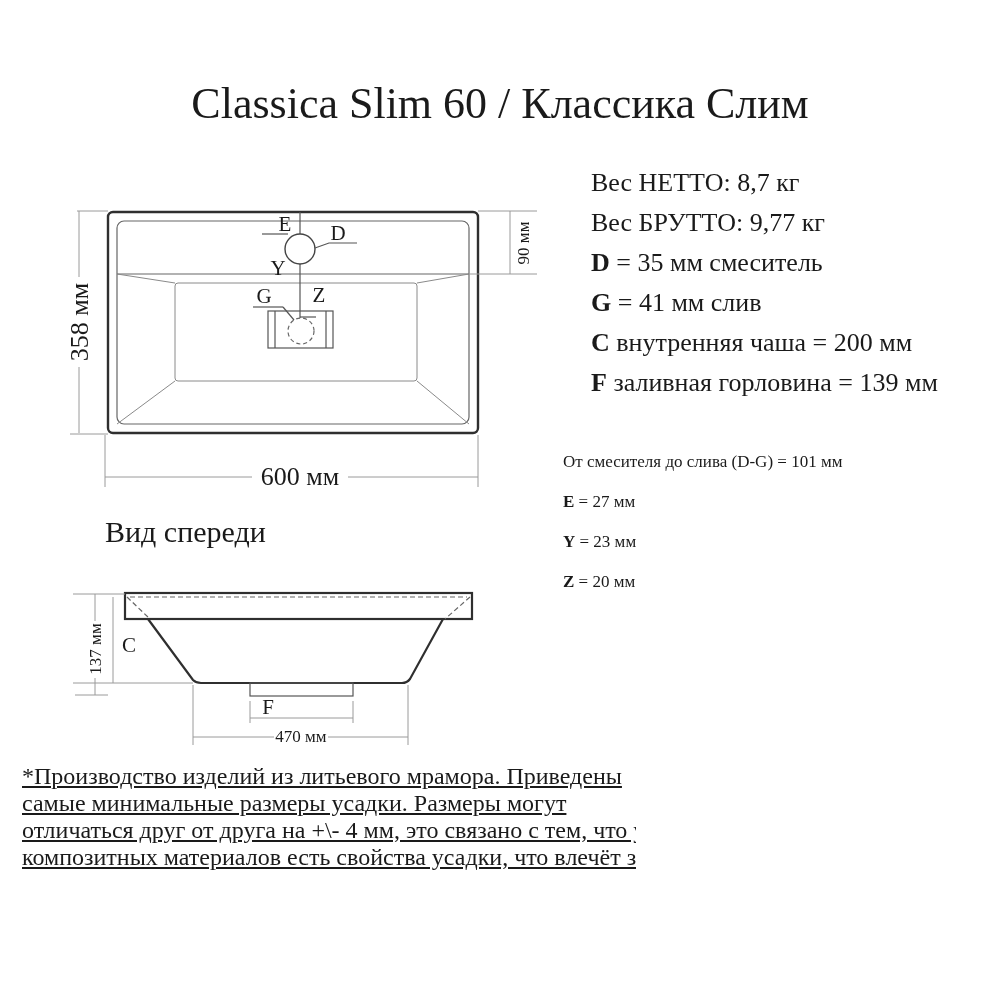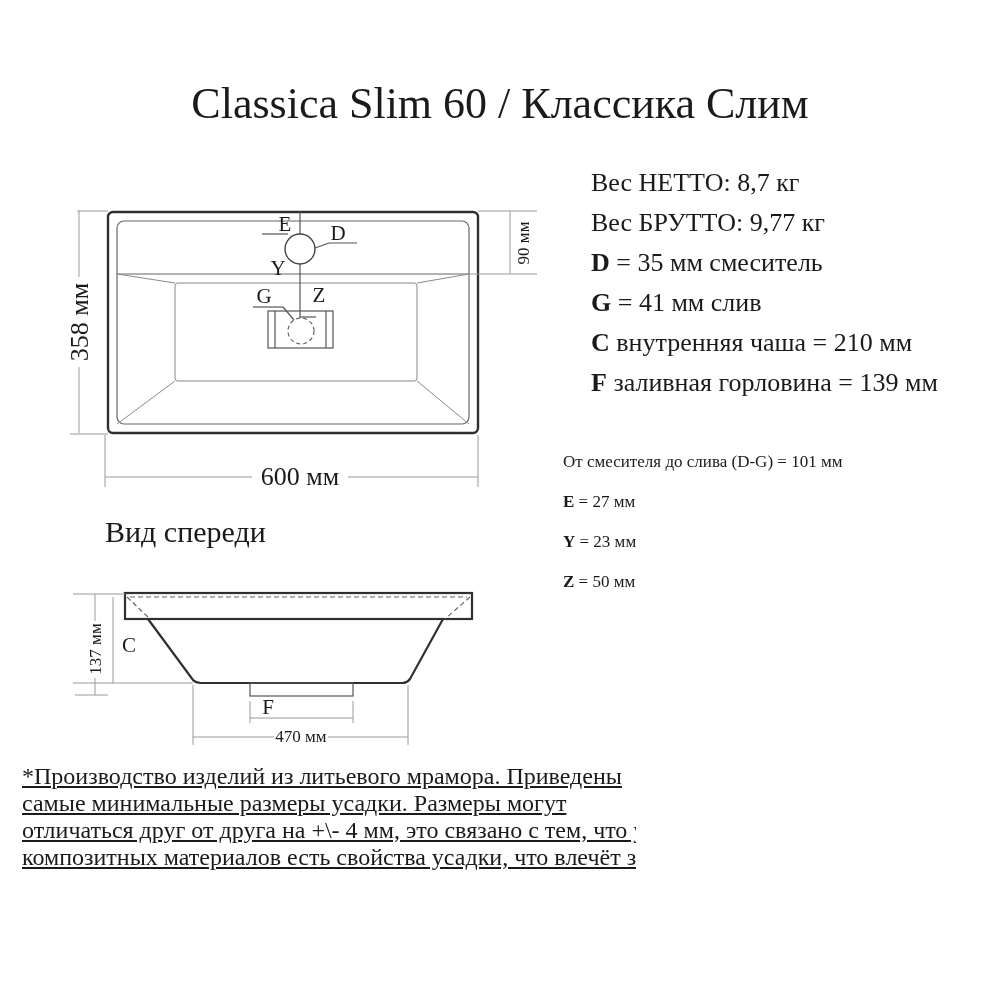--- a/index.html
+++ b/index.html
@@ -133,29 +133,29 @@
       <line class="dim" x1="273" y1="152" x2="353" y2="152"></line>
       <text class="dim-sm" x="246" y="157" text-anchor="middle">470 мм</text>
     </g>
   </svg>
 
   <div class="specs1">
     <div class="spec-line"><b></b><span>Вес НЕТТО: 8,7 кг</span></div>
     <div class="spec-line"><b></b><span>Вес БРУТТО: 9,77 кг</span></div>
     <div class="spec-line"><b>D</b><span> = 35 мм смеситель</span></div>
     <div class="spec-line"><b>G</b><span> = 41 мм слив</span></div>
-    <div class="spec-line"><b>C</b><span> внутренняя чаша = 210 мм</span></div>
+    <div class="spec-line"><b>C</b><span> внутренняя чаша = 200 мм</span></div>
     <div class="spec-line"><b>F</b><span> заливная горловина = 139 мм</span></div>
   </div>
 
   <div class="specs2">
     <div class="spec-line"><b></b><span>От смесителя до слива (D-G) = 101 мм</span></div>
     <div class="spec-line"><b>E</b><span> = 27 мм</span></div>
     <div class="spec-line"><b>Y</b><span> = 23 мм</span></div>
-    <div class="spec-line"><b>Z</b><span> = 50 мм</span></div>
+    <div class="spec-line"><b>Z</b><span> = 20 мм</span></div>
   </div>
 
   <div class="footnote">
     <div>*Производство изделий из литьевого мрамора. Приведены</div>
     <div>самые минимальные размеры усадки. Размеры могут</div>
     <div>отличаться друг от друга на +\- 4 мм, это связано с тем, что у</div>
     <div>композитных материалов есть свойства усадки, что влечёт за</div>
   </div>
 
 </div>

